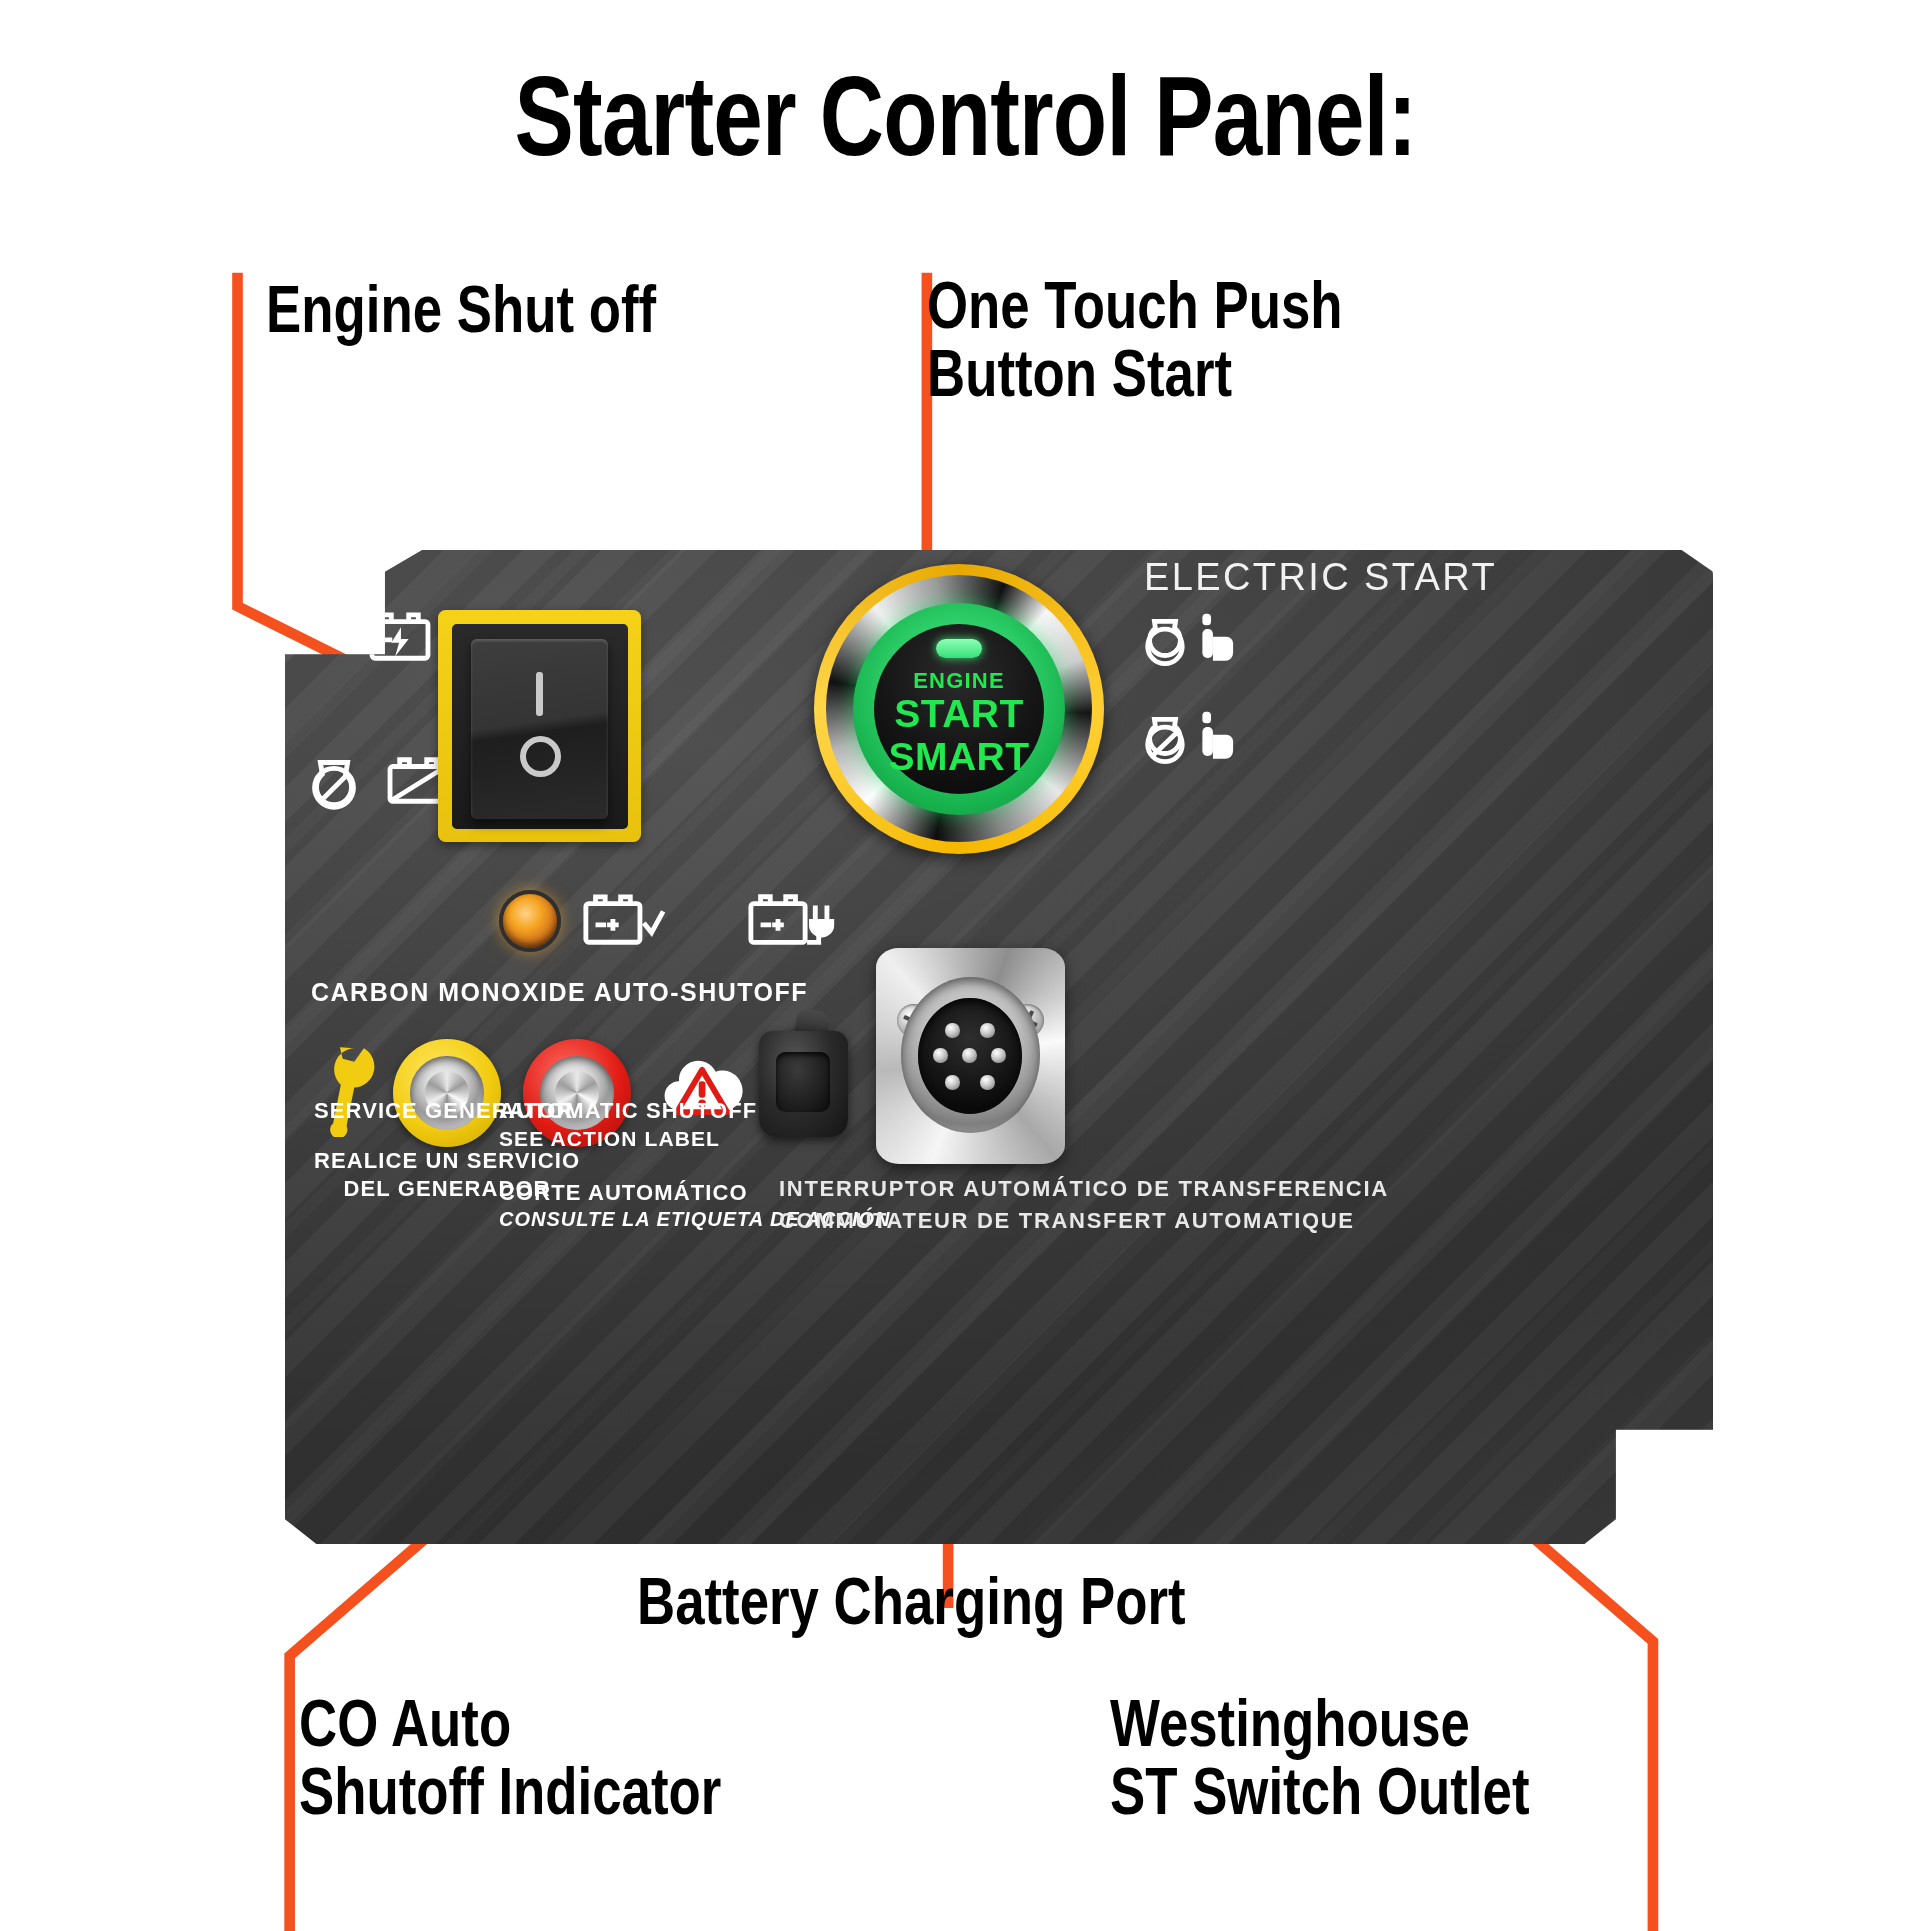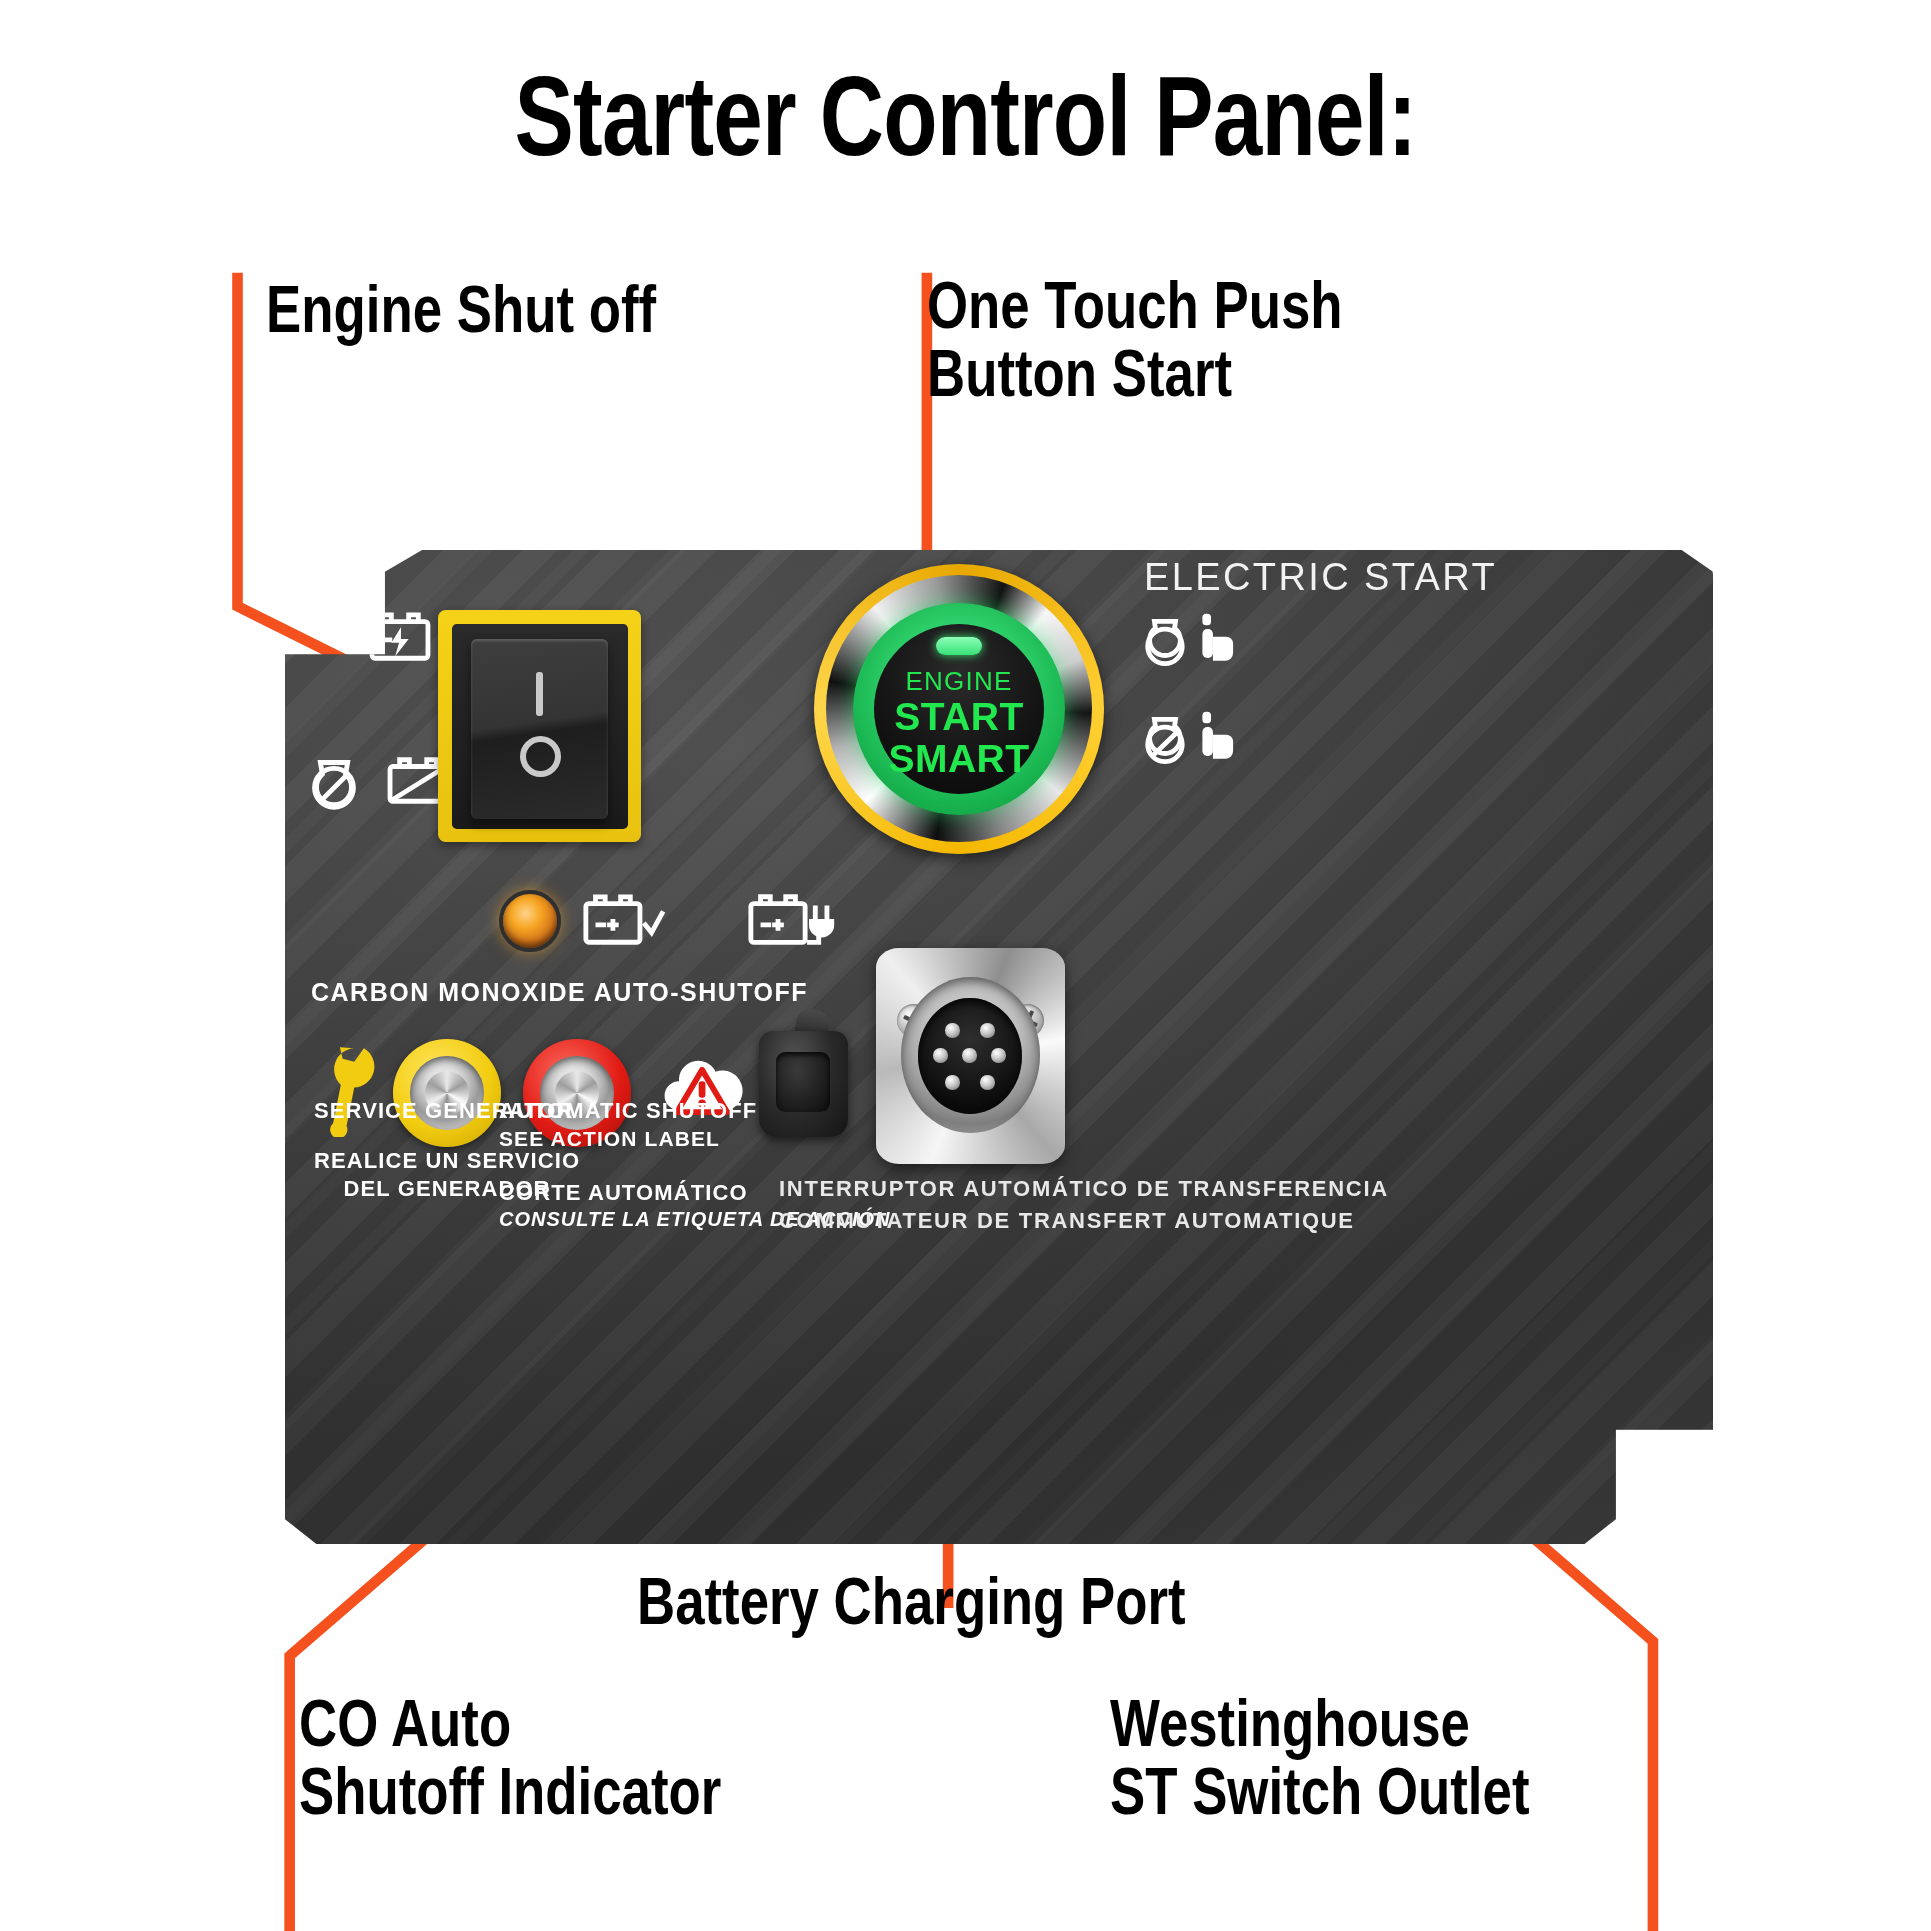--- a/index.html
+++ b/index.html
@@ -161,21 +161,21 @@
     position:absolute; inset:60px; border-radius:50%;
     background: radial-gradient(circle at 50% 30%, #2b2b2b 0%, #151515 55%, #070707 100%);
     display:flex; flex-direction:column; align-items:center; justify-content:center;
   }
   .sb-led {
     width:46px; height:18.3px; border-radius:9.7px;
     background: linear-gradient(180deg,#8dffb8,#38e078);
     margin-bottom: 11.6px;
     box-shadow: 0 0 9.7px rgba(60,240,120,.9);
   }
-  .sb-engine { color:#22e84f; font-weight:400; font-size:26px; letter-spacing:1.2px; line-height:1.1;}
+  .sb-engine { color:#22e84f; font-weight:700; font-size:22px; letter-spacing:1.2px; line-height:1.1;}
   .sb-start  { color:#22e84f; font-weight:700; font-size:39px; letter-spacing:0.5px; line-height:1.08;}
   .sb-stop   { color:#22e84f; font-weight:700; font-size:39px; letter-spacing:0.5px; line-height:1.08;}
 
   
   .lamp {
     position:absolute; left: 214px; top: 340px; width: 62px; height: 62px;
     border-radius: 50%;
     background: radial-gradient(circle at 42% 36%, #ffd28a 0%, #f6a623 32%, #d4761a 62%, #7e3c0c 100%);
     box-shadow: 0 0 15.4px rgba(246,166,35,.55), inset 0 -3.9px 7.7px rgba(0,0,0,.5);
     border: 4.8px solid #2f2f2f;

